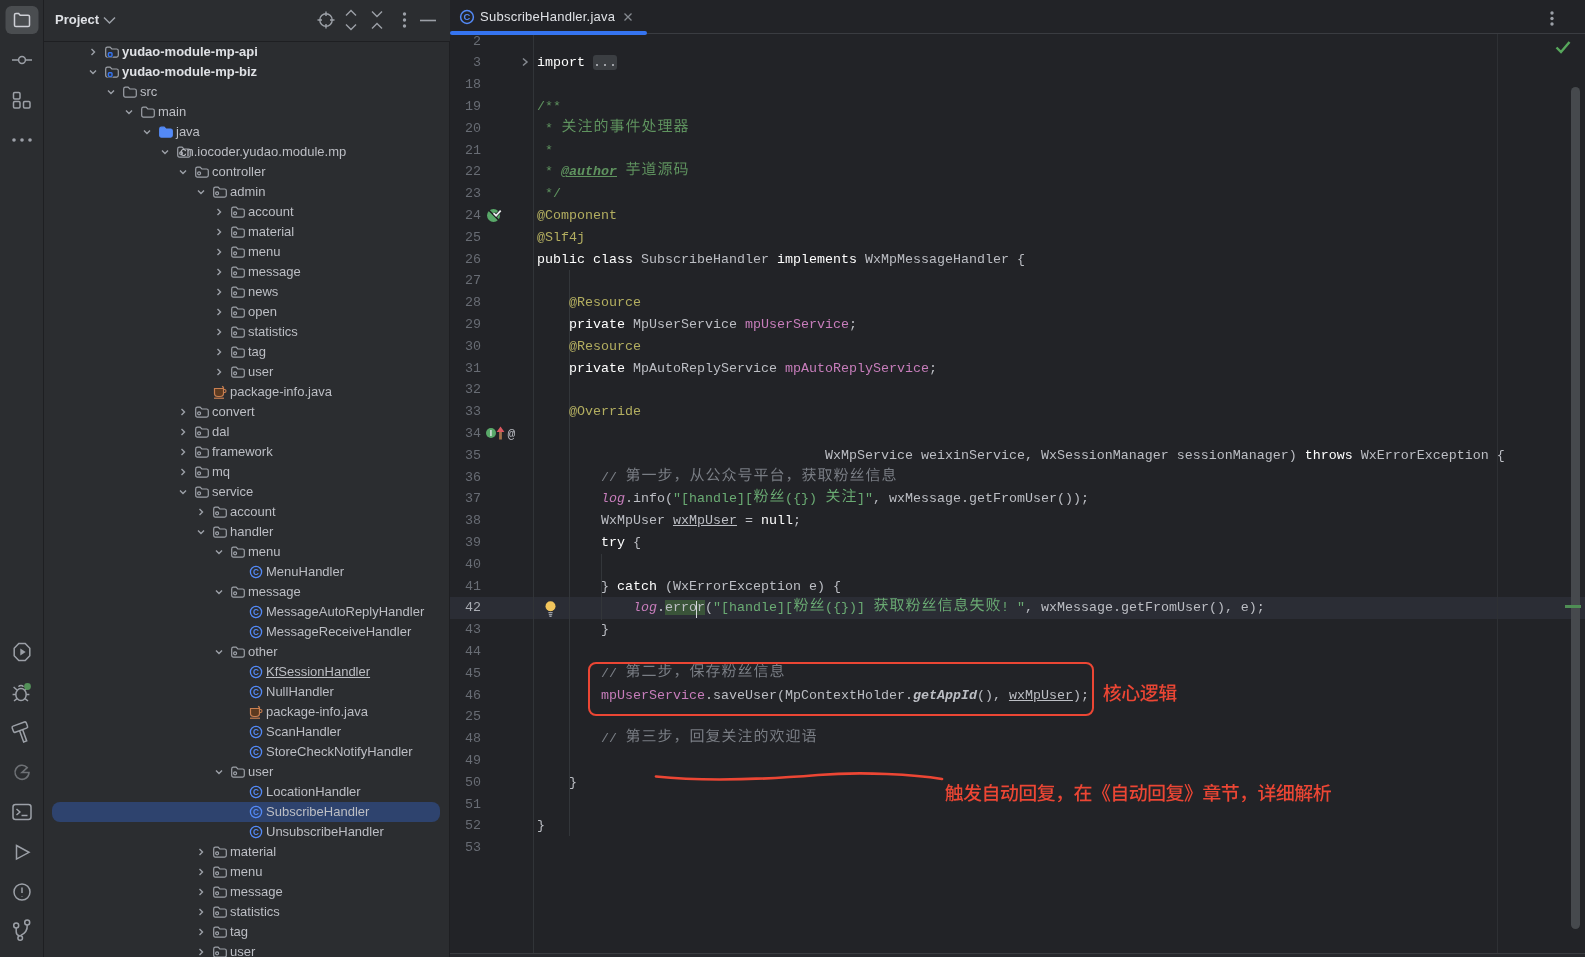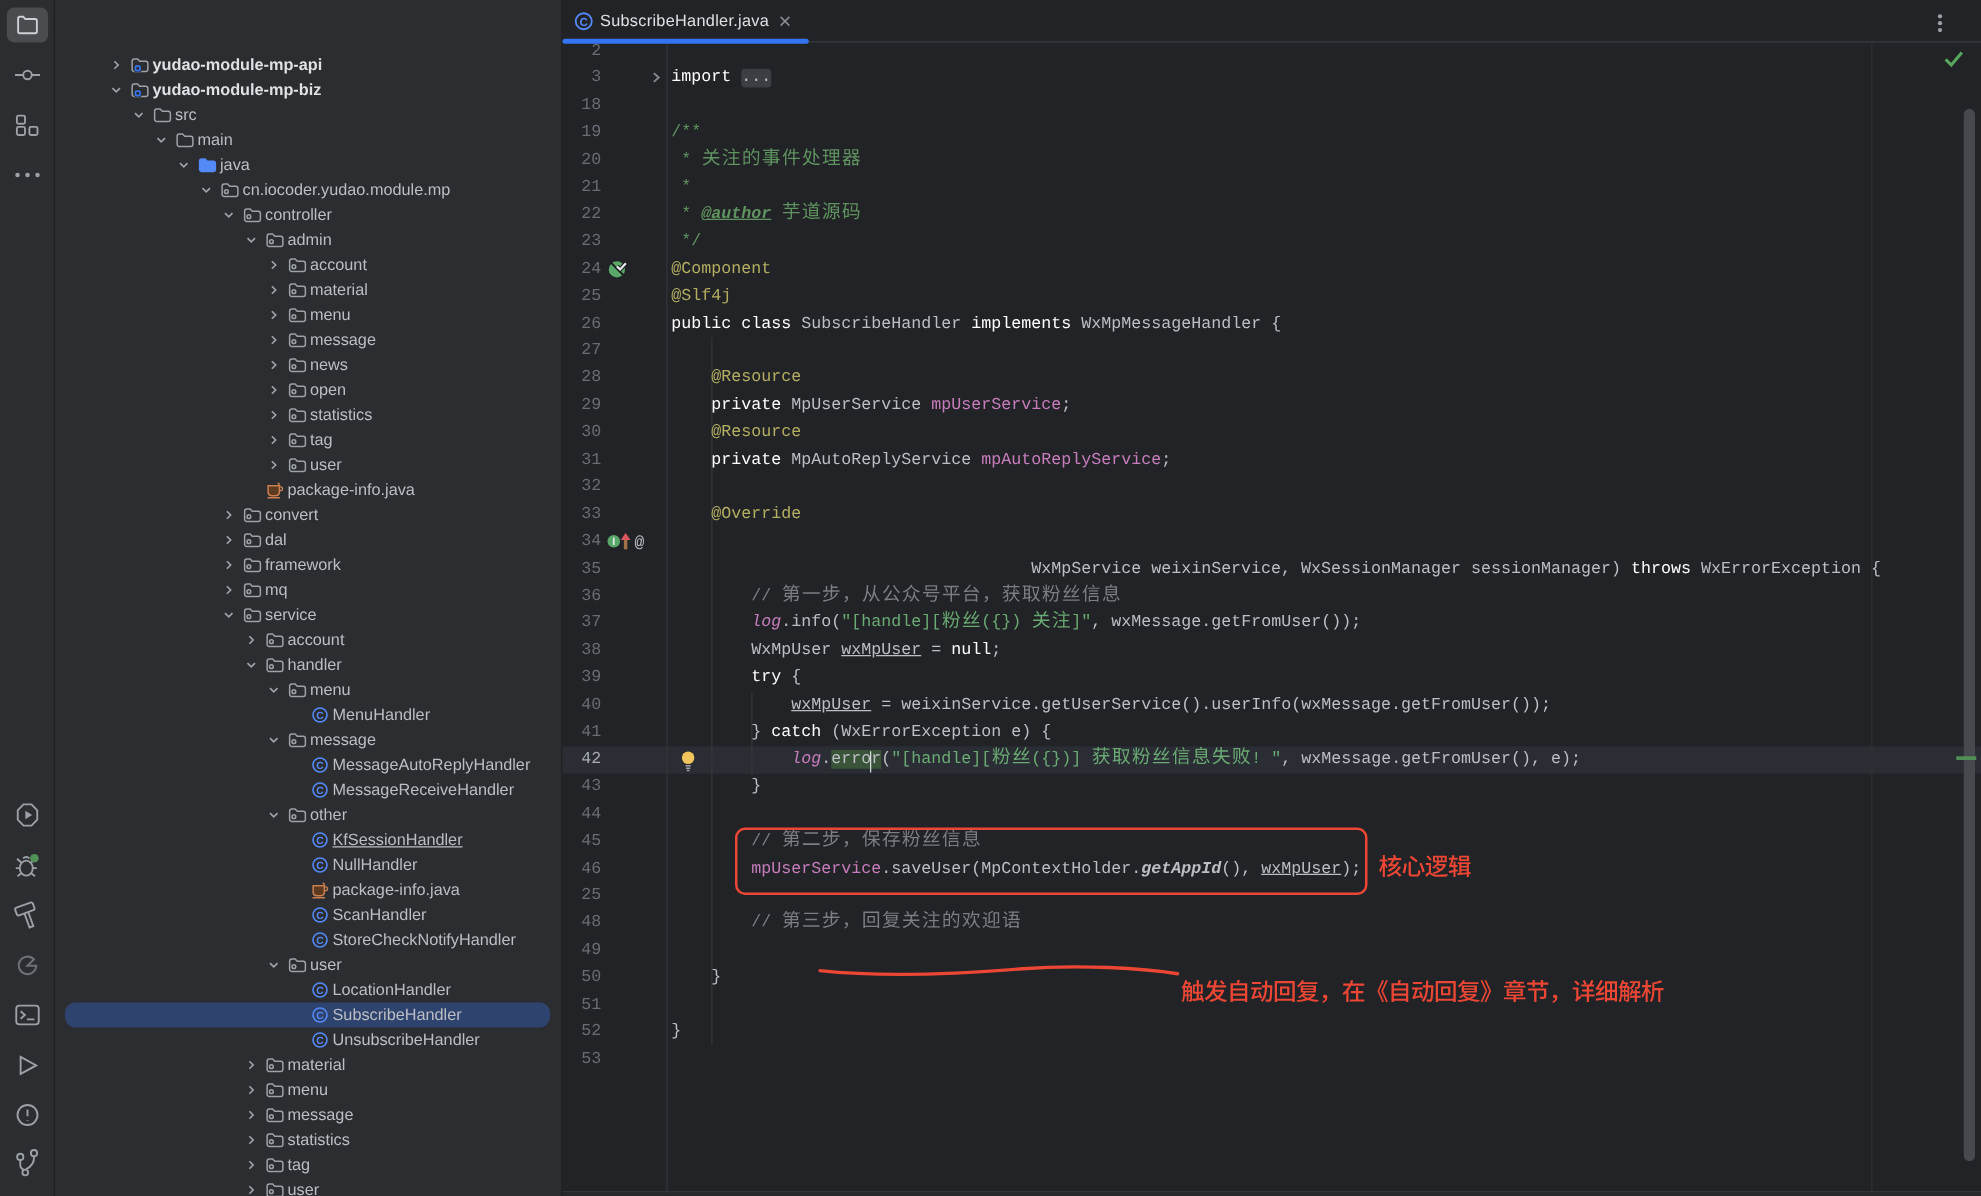--- a/index.html
+++ b/index.html
@@ -94,21 +94,20 @@
     <div class="cl" style="top:444.7px">                                    WxMpService weixinService, WxSessionManager sessionManager) <span class="k">throws</span> WxErrorException {</div>
     <div class="ln" style="top:466.5px">36</div>
     <div class="cl" style="top:466.5px">        <span class="c">//                                    </span></div>
     <div class="ln" style="top:488.3px">37</div>
     <div class="cl" style="top:488.3px">        <span class="fi">log</span>.info(<span class="s">"[handle][    ({})     ]"</span>, wxMessage.getFromUser());</div>
     <div class="ln" style="top:510.1px">38</div>
     <div class="cl" style="top:510.1px">        WxMpUser <span class="u">wxMpUser</span> = <span class="k">null</span>;</div>
     <div class="ln" style="top:531.9px">39</div>
     <div class="cl" style="top:531.9px">        <span class="k">try</span> {</div>
     <div class="ln" style="top:553.7px">40</div>
-    <div class="cl" style="top:553.7px">            <span class="u">wxMpUser</span> = weixinService.getUserService().userInfo(wxMessage.getFromUser());</div>
     <div class="ln" style="top:575.5px">41</div>
     <div class="cl" style="top:575.5px">        } <span class="k">catch</span> (WxErrorException e) {</div>
     <div class="ln lnc" style="top:597.3px">42</div>
     <div class="cl" style="top:597.3px">            <span class="fi">log</span>.<span class="hl">erro<span class="caret"></span>r</span>(<span class="s">"[handle][    ({})]                 ! "</span>, wxMessage.getFromUser(), e);</div>
     <div class="ln" style="top:619.1px">43</div>
     <div class="cl" style="top:619.1px">        }</div>
     <div class="ln" style="top:640.9px">44</div>
     <div class="ln" style="top:662.7px">45</div>
     <div class="cl" style="top:662.7px">        <span class="c">//                      </span></div>
     <div class="ln" style="top:684.5px">46</div>
@@ -237,21 +236,21 @@
       <path d="M1.7 5 C1.7 4 2.4 3.2 3.4 3.2 H6.1 L7.8 5 H12.6 C13.6 5 14.3 5.8 14.3 6.8 V11.3 C14.3 12.3 13.6 13.1 12.6 13.1 H3.4 C2.4 13.1 1.7 12.3 1.7 11.3 Z" fill="#548AF7" stroke="#548AF7" stroke-width="1.2"></path>
     </svg>
     <div class="tt" style="left:176px;top:122px;">java</div>
     <svg class="tico" style="left:160px;top:147px" width="10" height="10" viewBox="0 0 10 10">
       <path d="M2 3.5 L5 6.5 L8 3.5" stroke="#9DA1A8" stroke-width="1.4" fill="none"></path>
     </svg>
     <svg class="tico" style="left:176px;top:144px" width="16" height="16" viewBox="0 0 16 16">
       <path d="M1.7 5 C1.7 4 2.4 3.2 3.4 3.2 H6.1 L7.8 5 H12.6 C13.6 5 14.3 5.8 14.3 6.8 V11.3 C14.3 12.3 13.6 13.1 12.6 13.1 H3.4 C2.4 13.1 1.7 12.3 1.7 11.3 Z" fill="none" stroke="#9DA1A8" stroke-width="1.2"></path>
       <circle cx="5.1" cy="9.3" r="1.5" fill="none" stroke="#9DA1A8" stroke-width="1.2"></circle>
     </svg>
-    <div class="tt" style="left:194px;top:142px;">cn.iocoder.yudao.module.mp</div>
+    <div class="tt" style="left:180px;top:142px;">cn.iocoder.yudao.module.mp</div>
     <svg class="tico" style="left:178px;top:167px" width="10" height="10" viewBox="0 0 10 10">
       <path d="M2 3.5 L5 6.5 L8 3.5" stroke="#9DA1A8" stroke-width="1.4" fill="none"></path>
     </svg>
     <svg class="tico" style="left:194px;top:164px" width="16" height="16" viewBox="0 0 16 16">
       <path d="M1.7 5 C1.7 4 2.4 3.2 3.4 3.2 H6.1 L7.8 5 H12.6 C13.6 5 14.3 5.8 14.3 6.8 V11.3 C14.3 12.3 13.6 13.1 12.6 13.1 H3.4 C2.4 13.1 1.7 12.3 1.7 11.3 Z" fill="none" stroke="#9DA1A8" stroke-width="1.2"></path>
       <circle cx="5.1" cy="9.3" r="1.5" fill="none" stroke="#9DA1A8" stroke-width="1.2"></circle>
     </svg>
     <div class="tt" style="left:212px;top:162px;">controller</div>
     <svg class="tico" style="left:196px;top:187px" width="10" height="10" viewBox="0 0 10 10">
       <path d="M2 3.5 L5 6.5 L8 3.5" stroke="#9DA1A8" stroke-width="1.4" fill="none"></path>
@@ -527,20 +526,40 @@
     </svg>
     <div class="tt" style="left:230px;top:922px;">tag</div>
     <svg class="tico" style="left:196px;top:947px" width="10" height="10" viewBox="0 0 10 10">
       <path d="M3.5 2 L6.5 5 L3.5 8" stroke="#9DA1A8" stroke-width="1.4" fill="none"></path>
     </svg>
     <svg class="tico" style="left:212px;top:944px" width="16" height="16" viewBox="0 0 16 16">
       <path d="M1.7 5 C1.7 4 2.4 3.2 3.4 3.2 H6.1 L7.8 5 H12.6 C13.6 5 14.3 5.8 14.3 6.8 V11.3 C14.3 12.3 13.6 13.1 12.6 13.1 H3.4 C2.4 13.1 1.7 12.3 1.7 11.3 Z" fill="none" stroke="#9DA1A8" stroke-width="1.2"></path>
       <circle cx="5.1" cy="9.3" r="1.5" fill="none" stroke="#9DA1A8" stroke-width="1.2"></circle>
     </svg>
     <div class="tt" style="left:230px;top:942px;">user</div>
+<div id="phead">
+      <div id="ptitle">Project</div>
+      <svg style="position:absolute;left:0;top:0" width="406" height="42" viewBox="0 0 406 42">
+<g stroke="#9CA0A7" stroke-width="1.5" fill="none">
+<path d="M60 17.5 l5.5 5.5 5.5 -5.5"></path>
+</g>
+<g stroke="#9CA0A7" stroke-width="1.4" fill="none">
+<circle cx="282" cy="20" r="6.2"></circle>
+          <path d="M282 11.5 v4.5 M282 24 v4.5 M273.5 20 h4.5 M286 20 h4.5"></path>
+<path d="M302 15.5 l5 -5 5 5 M302 24.5 l5 5 5 -5"></path>
+<path d="M328 11.5 l5 5 5 -5 M328 28.5 l5 -5 5 5"></path>
+</g>
+<g fill="#9CA0A7">
+          <circle cx="360.5" cy="14" r="1.7"></circle>
+          <circle cx="360.5" cy="20" r="1.7"></circle>
+          <circle cx="360.5" cy="26" r="1.7"></circle>
+        </g>
+<path d="M376 20.5 h16" stroke="#9CA0A7" stroke-width="1.6"></path>
+</svg>
+    </div>
 <div id="strip"><svg width="44" height="957" viewBox="0 0 44 957">
 <rect x="5.5" y="6" width="33" height="28" rx="6" fill="#4A4D50"></rect>
 <path d="M14.5 14.8 C14.5 14 15.1 13.4 15.9 13.4 H18.6 L20.2 15.2 H28.1 C28.9 15.2 29.5 15.8 29.5 16.6 V25.2 C29.5 26 28.9 26.6 28.1 26.6 H15.9 C15.1 26.6 14.5 26 14.5 25.2 Z" fill="none" stroke="#CED0D6" stroke-width="1.5"></path>
 <g stroke="#9CA0A7" stroke-width="1.5" fill="none">
 <circle cx="22" cy="60" r="3.4"></circle>
           <path d="M12 60 H18.6 M25.4 60 H32"></path>
 <rect x="13.5" y="92.5" width="6.5" height="6.5" rx="1.2"></rect>
           <rect x="13.5" y="101.5" width="6.5" height="6.5" rx="1.2"></rect>
           <rect x="23.5" y="101.5" width="6.5" height="6.5" rx="1.2"></rect>
 </g>

